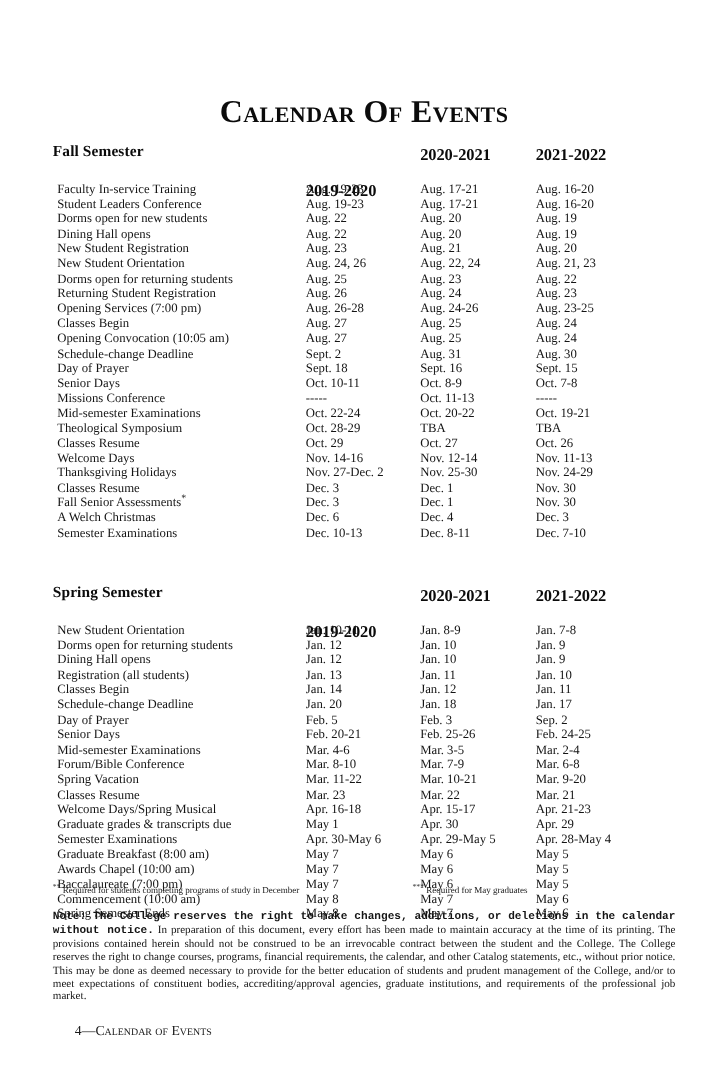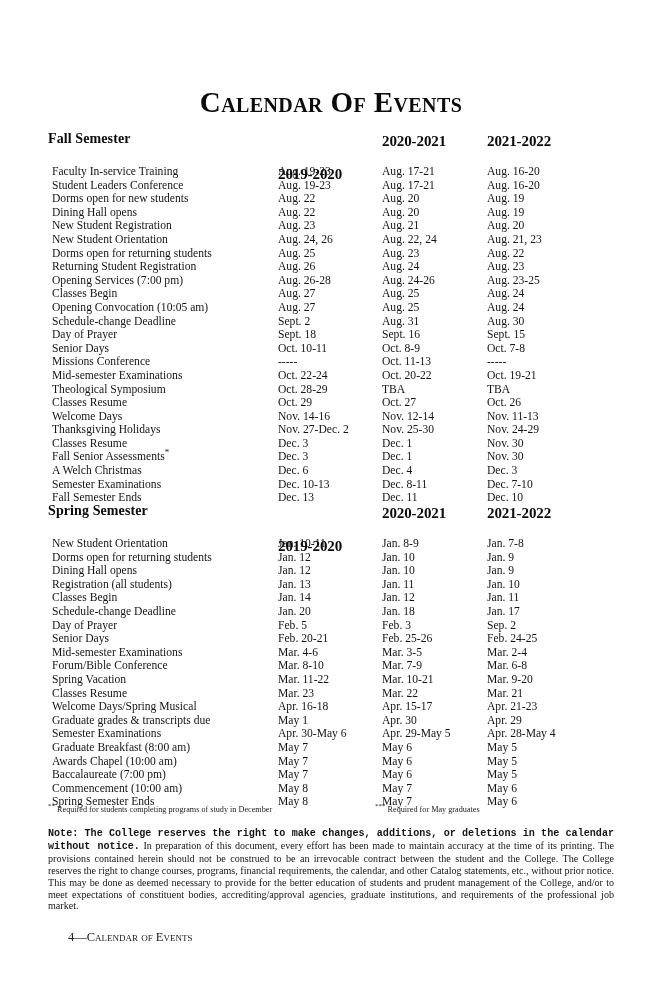--- a/index.html
+++ b/index.html
@@ -37,21 +37,21 @@
     color: #0b0b0b;
   }
 
   
   .semester {
     position: absolute;
     left: 48px;
     width: 566px;
   }
   #fall-semester-section { top: 131px; }
-  #spring-semester-section { top: 503px; text-align: center; }
+  #spring-semester-section { top: 532px; text-align: center; }
 
   .section-head {
     position: relative;
     height: 24px;
   }
   .section-title {
     position: absolute;
     left: 0;
     top: 0;
     font-size: 14px;
@@ -296,26 +296,20 @@
           <span class="yr c0">Dec. 6</span>
           <span class="yr c1">Dec. 4</span>
           <span class="yr c2">Dec. 3</span>
         </div>
         <div class="row">
           <span class="ev">Semester Examinations</span>
           <span class="yr c0">Dec. 10-13</span>
           <span class="yr c1">Dec. 8-11</span>
           <span class="yr c2">Dec. 7-10</span>
         </div>
-        <div class="row">
-          <span class="ev">Fall Semester Ends</span>
-          <span class="yr c0">Dec. 13</span>
-          <span class="yr c1">Dec. 11</span>
-          <span class="yr c2">Dec. 10</span>
-        </div>
       </div>
   </div>
 
   <div class="semester" id="spring-semester-section">
     <div class="section-head">
       <div class="section-title">Spring Semester</div>
       <div class="year-head c0">2019-2020</div>
       <div class="year-head c1">2020-2021</div>
       <div class="year-head c2">2021-2022</div>
     </div>

